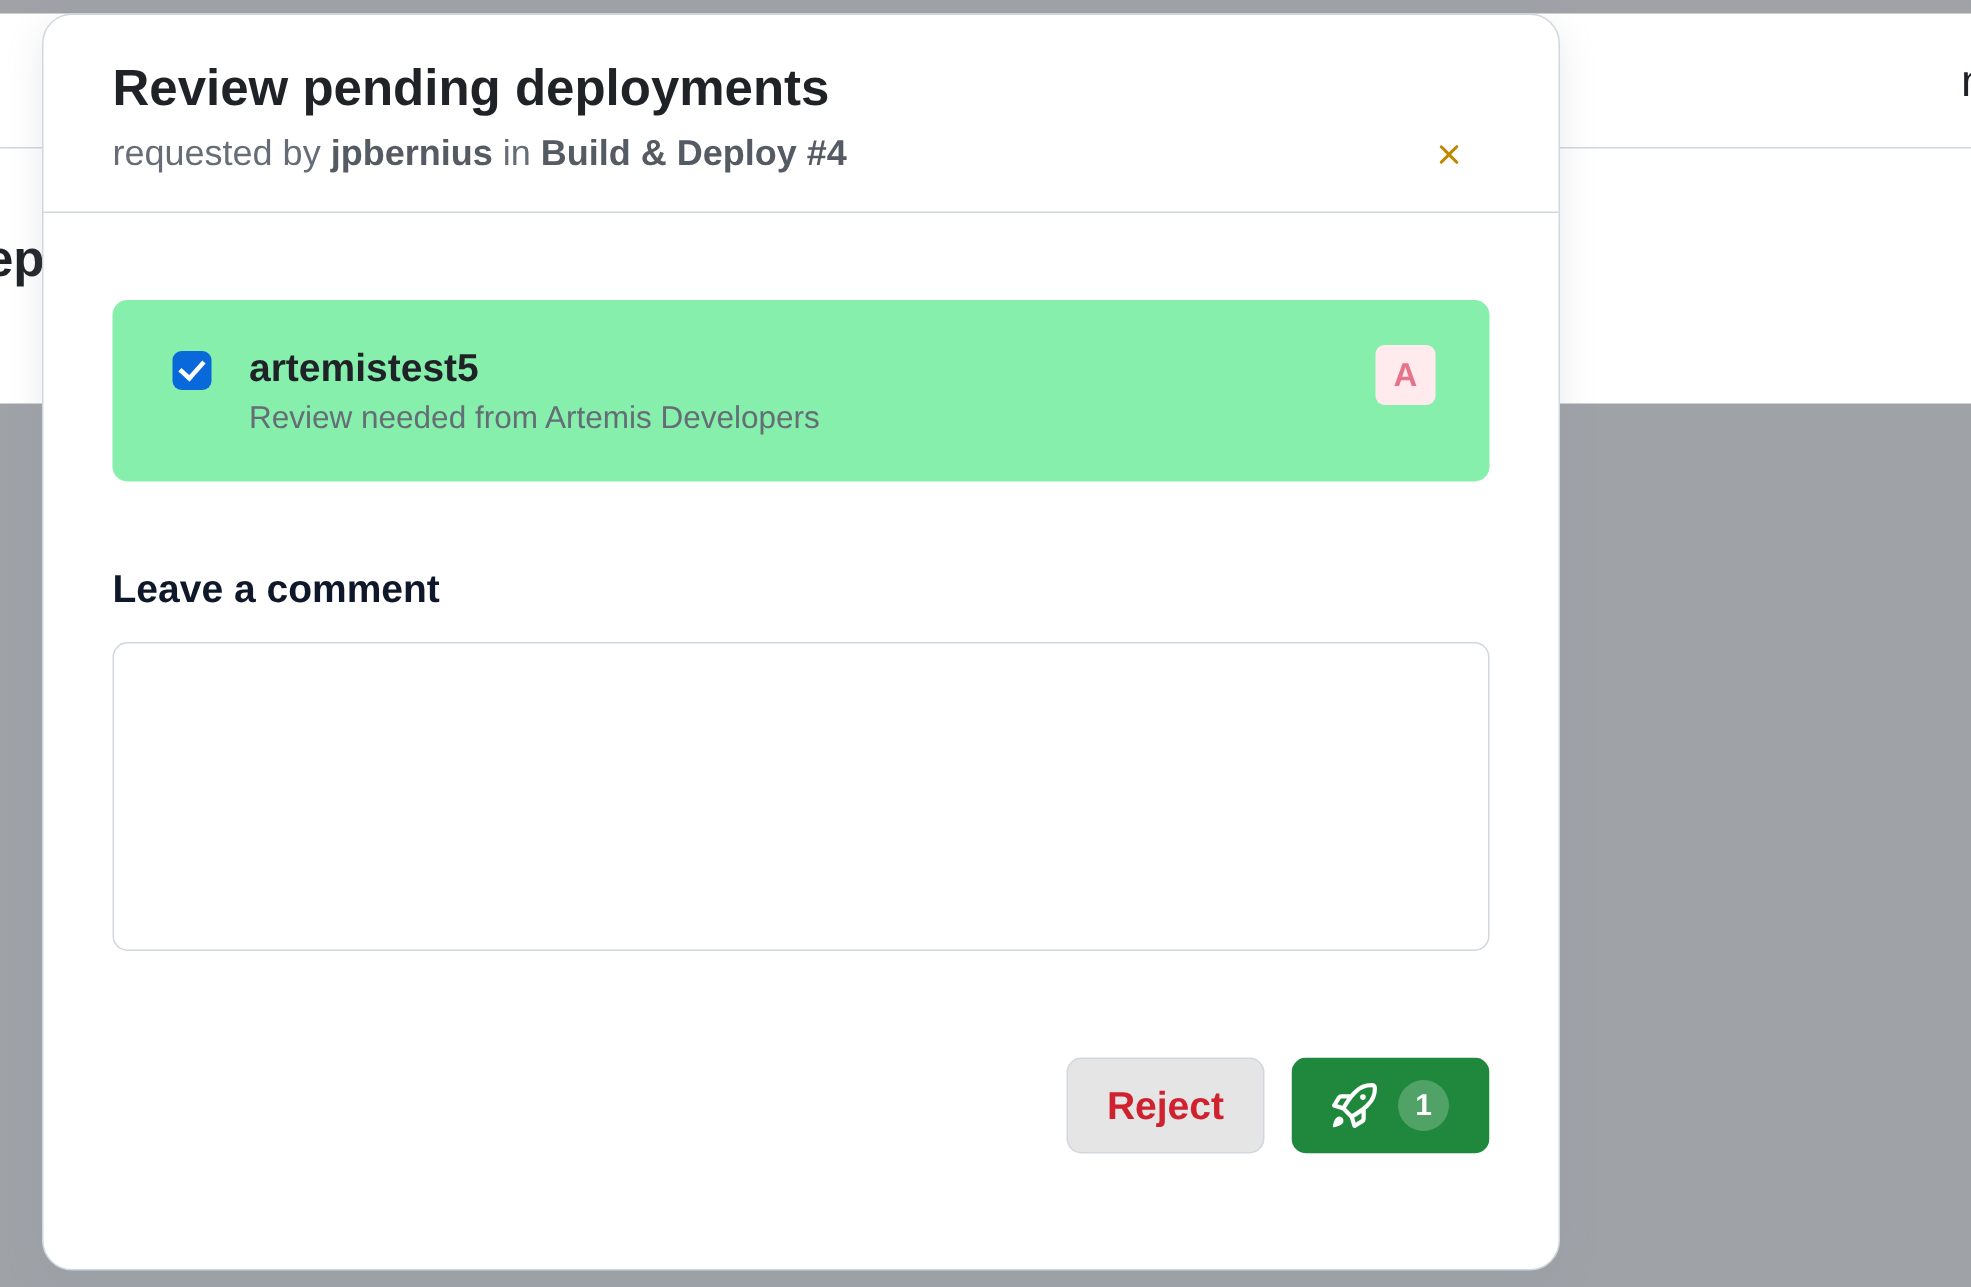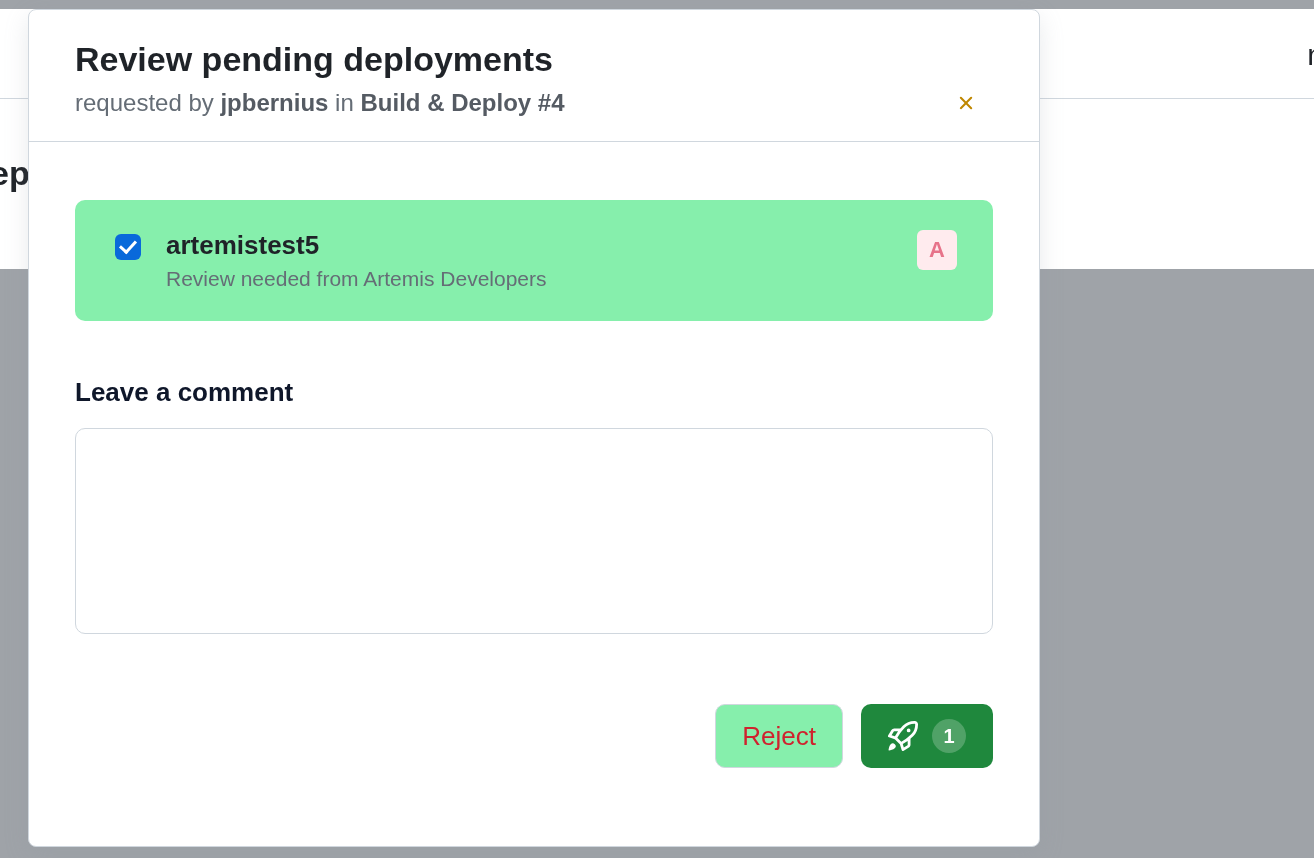--- a/index.html
+++ b/index.html
@@ -53,21 +53,21 @@
     background: #ffffff;
   }
   .dialog {
     position: absolute;
     top: 9px;
     left: 28px;
     width: 1012px;
     height: 838px;
     background: #ffffff;
     border: 1px solid #d0d7de;
-    border-radius: 8px;
+    border-radius: 20px;
     box-shadow: 0 8px 24px rgba(140,149,159,0.2);
   }
   .dialog-header {
     padding: 30px 46px 24px 46px;
     border-bottom: 1px solid #d0d7de;
     position: relative;
   }
   .dialog-title {
     font-size: 34px;
     font-weight: 600;
@@ -182,24 +182,24 @@
     justify-content: center;
     gap: 14px;
     padding: 14px 26px;
     font-size: 26px;
     font-weight: 500;
     border-radius: 10px;
     cursor: pointer;
     border: 1px solid transparent;
   }
   .btn-reject {
-    background: #86efac;
+    background: #e5e5e5;
     border: 1px solid #d0d7de;
     color: #cf222e;
-    font-weight: 400;
+    font-weight: 700;
   }
   .btn-approve {
     background: #1f883d;
     color: #ffffff;
     font-weight: 500;
   }
   .btn-approve svg { width: 30px; height: 30px; }
   .count-badge {
     background: rgba(255,255,255,0.22);
     color: #ffffff;

